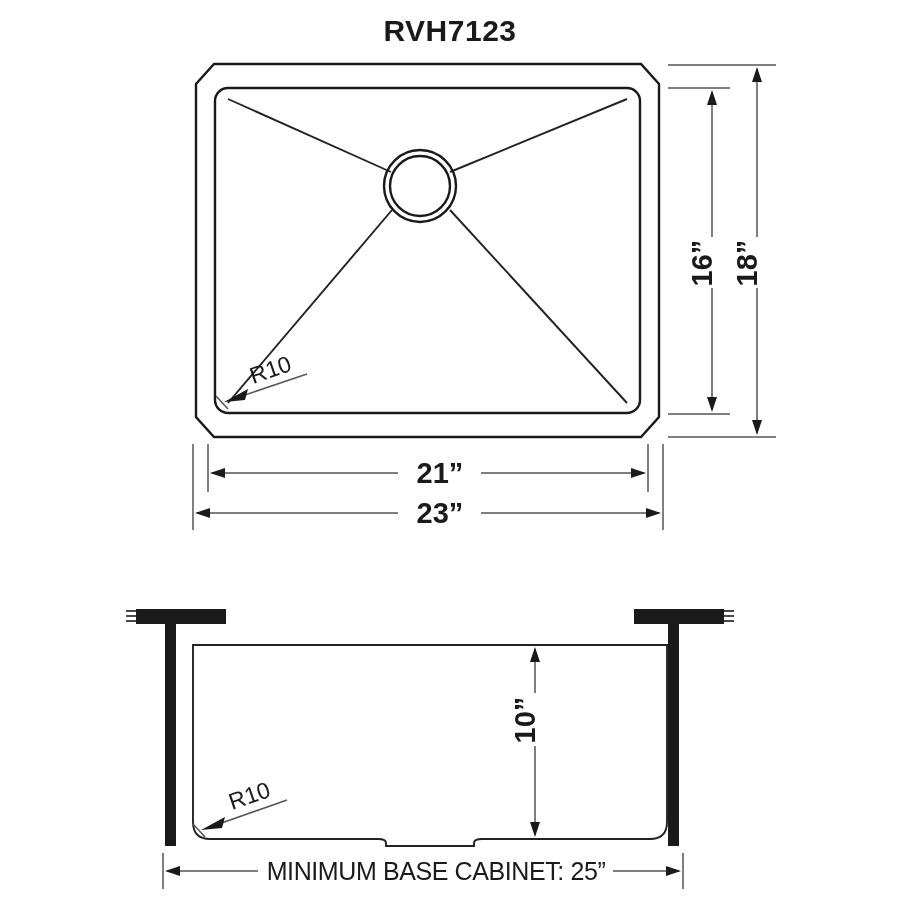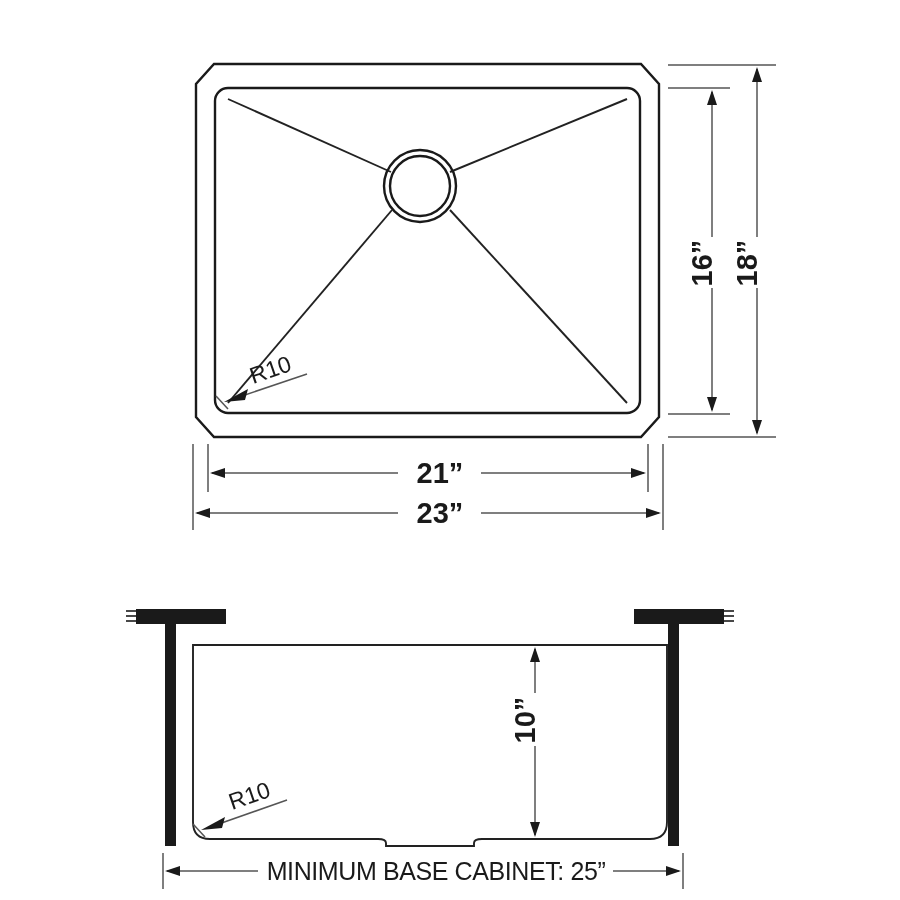--- a/index.html
+++ b/index.html
@@ -56,20 +56,21 @@
     font-size: 25px;
     fill: #1a1a1a;
     letter-spacing: -0.4px;
   }
 </style>
 </head>
 <body>
 
 <div id="sheet">
 
+  <div id="title">RVH7123</div>
 
   <svg width="900" height="900" viewBox="0 0 900 900">
 
     <g>
 
       <path class="ln" d="M 214 64 L 641 64 L 659 84 L 659 417 L 641 437 L 214 437 L 196 417 L 196 84 Z"></path>
 
       <rect class="ln" x="215" y="88" width="425" height="325" rx="13" ry="13"></rect>
 
       <g>

